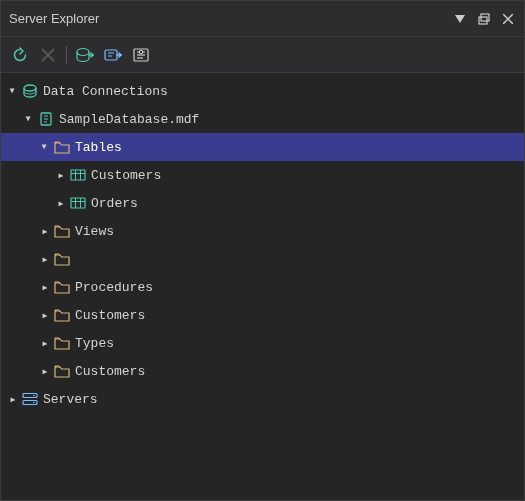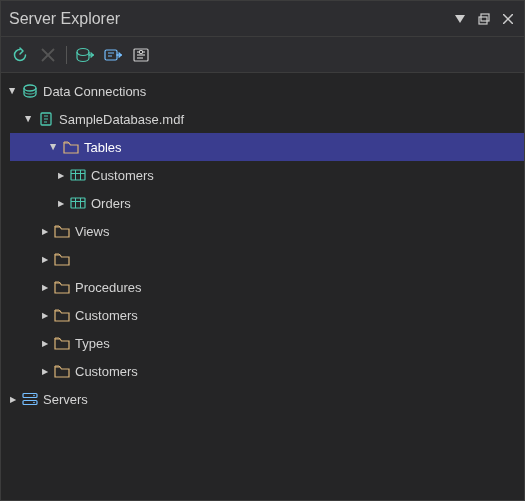--- a/index.html
+++ b/index.html
@@ -34,21 +34,21 @@
     }
 
     .title-bar-left {
       display: flex;
       align-items: center;
       gap: 6px;
     }
 
     .title-text {
       color: #cccccc;
-      font-size: 16px;
+      font-size: 13px;
       font-weight: 400;
     }
 
     .title-bar-controls {
       display: flex;
       align-items: center;
       gap: 8px;
     }
 
     .title-btn {
@@ -94,34 +94,34 @@
       height: 18px;
       background: #555555;
       margin: 0 3px;
     }
 
     .tree-container {
       flex: 1;
       overflow: auto;
       padding: 4px 0;
       background: #252526;
+      font-family: Liberation Mono, monospace;
     }
 
     .tree-item {
       display: flex;
       align-items: center;
       height: 28px;
       cursor: pointer;
       padding-right: 8px;
       white-space: nowrap;
     }
 
     .tree-item.selected {
       background: #3a3d8f;
-      margin-left: 9px;
     }
 
     .indent {
       display: inline-block;
       flex-shrink: 0;
     }
 
     .expand-arrow {
       width: 16px;
       height: 16px;

